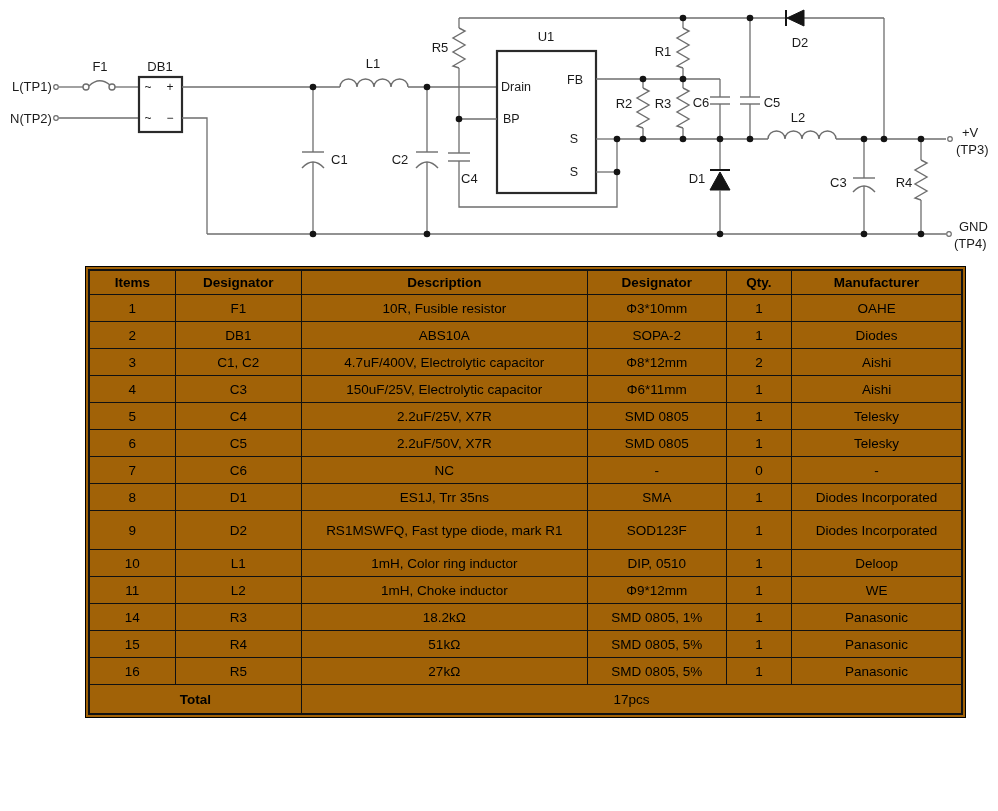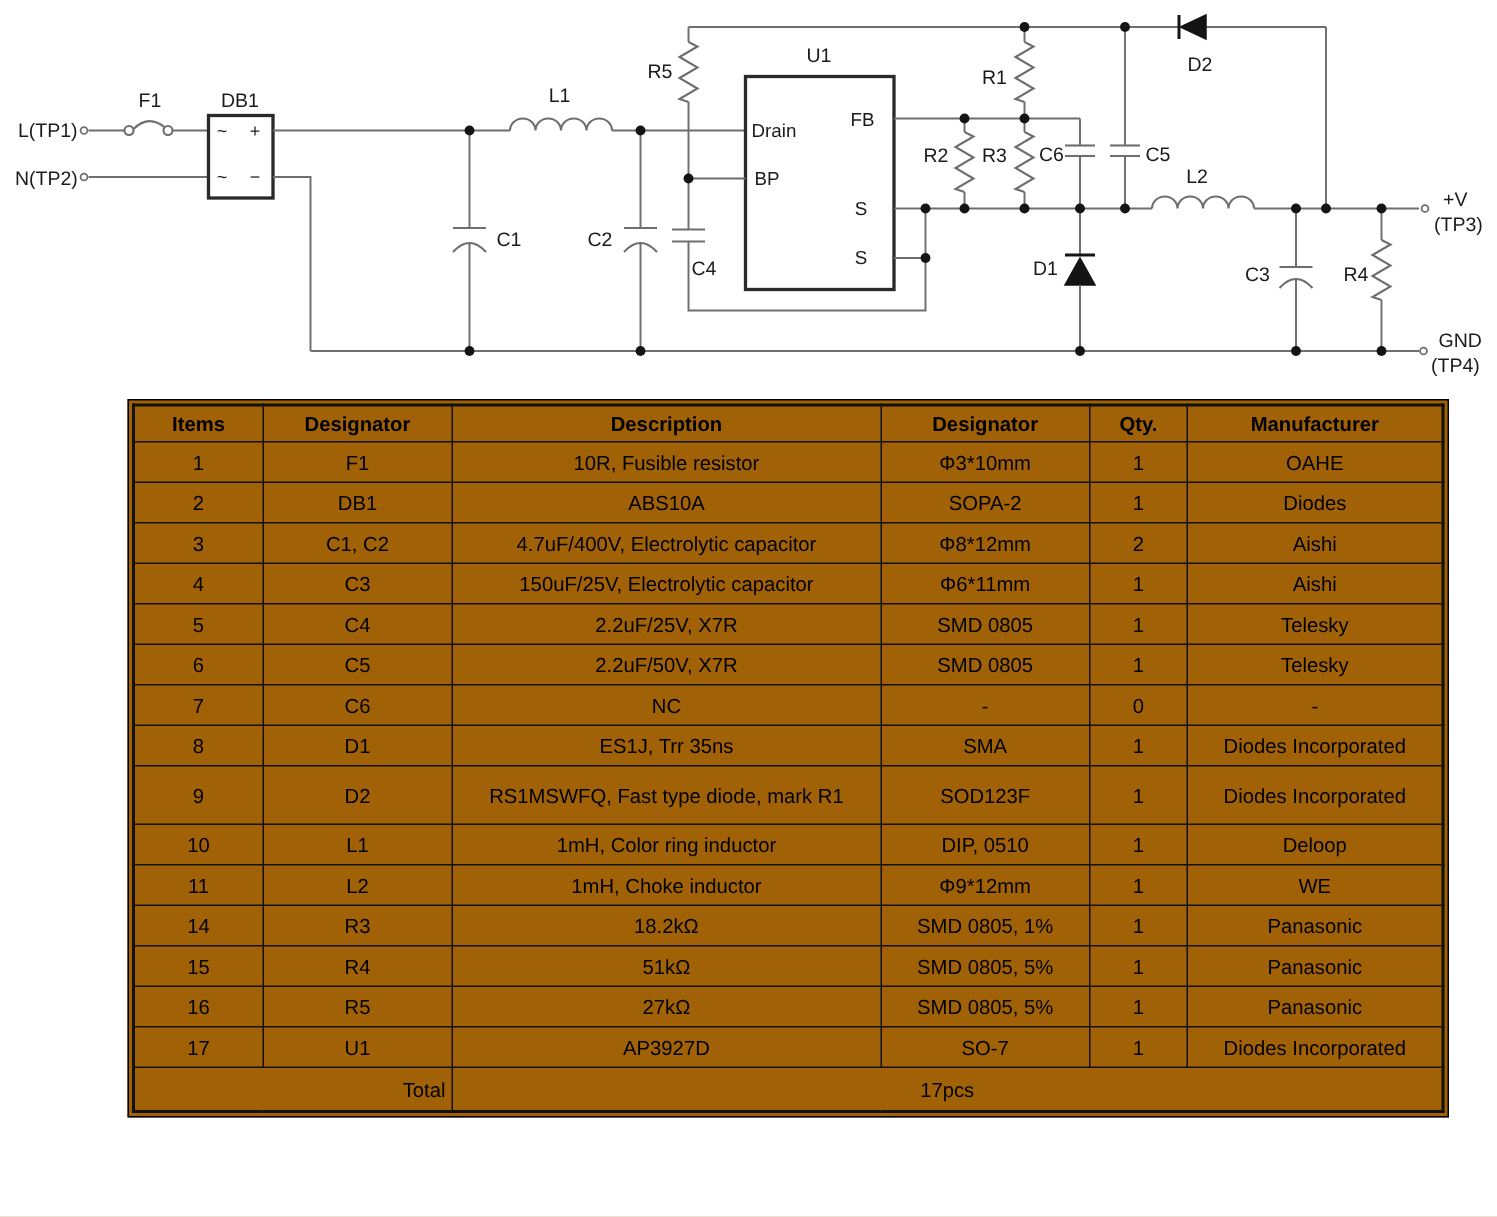--- a/index.html
+++ b/index.html
@@ -30,21 +30,21 @@
     table-layout:fixed;
   }
   .bom-table th, .bom-table td {
     border:1px solid #111; text-align:center; vertical-align:middle;
     font-size:13.5px; color:#000; padding:0 4px; height:26px;
     overflow:hidden; white-space:nowrap;
   }
   .bom-table th { font-weight:bold; height:23px; }
   .bom-table tr.tall td { height:38px; }
   .bom-table tr.total-row td { height:28px; }
-  .bom-table td.bold { font-weight:normal;text-align:right; }
+  .bom-table td.bold { font-weight:bold; }
 </style>
 </head>
 <body>
 
 <div class="canvas">
 
   <svg class="schematic" width="998" height="262" viewBox="0 0 998 262" xmlns="http://www.w3.org/2000/svg">
 
     <g>
       <text x="12" y="91">L(TP1)</text>
@@ -373,28 +373,20 @@
           <td>Panasonic</td>
         </tr>
         <tr>
           <td>16</td>
           <td>R5</td>
           <td>27kΩ</td>
           <td>SMD 0805, 5%</td>
           <td>1</td>
           <td>Panasonic</td>
         </tr>
-        <tr>
-          <td>17</td>
-          <td>U1</td>
-          <td>AP3927D</td>
-          <td>SO-7</td>
-          <td>1</td>
-          <td>Diodes Incorporated</td>
-        </tr>
         <tr class="total-row">
           <td colspan="2" class="bold">Total</td>
           <td colspan="4">17pcs</td>
         </tr>
       </tbody>
     </table>
   </div>
 </div>
 
 </body></html>

